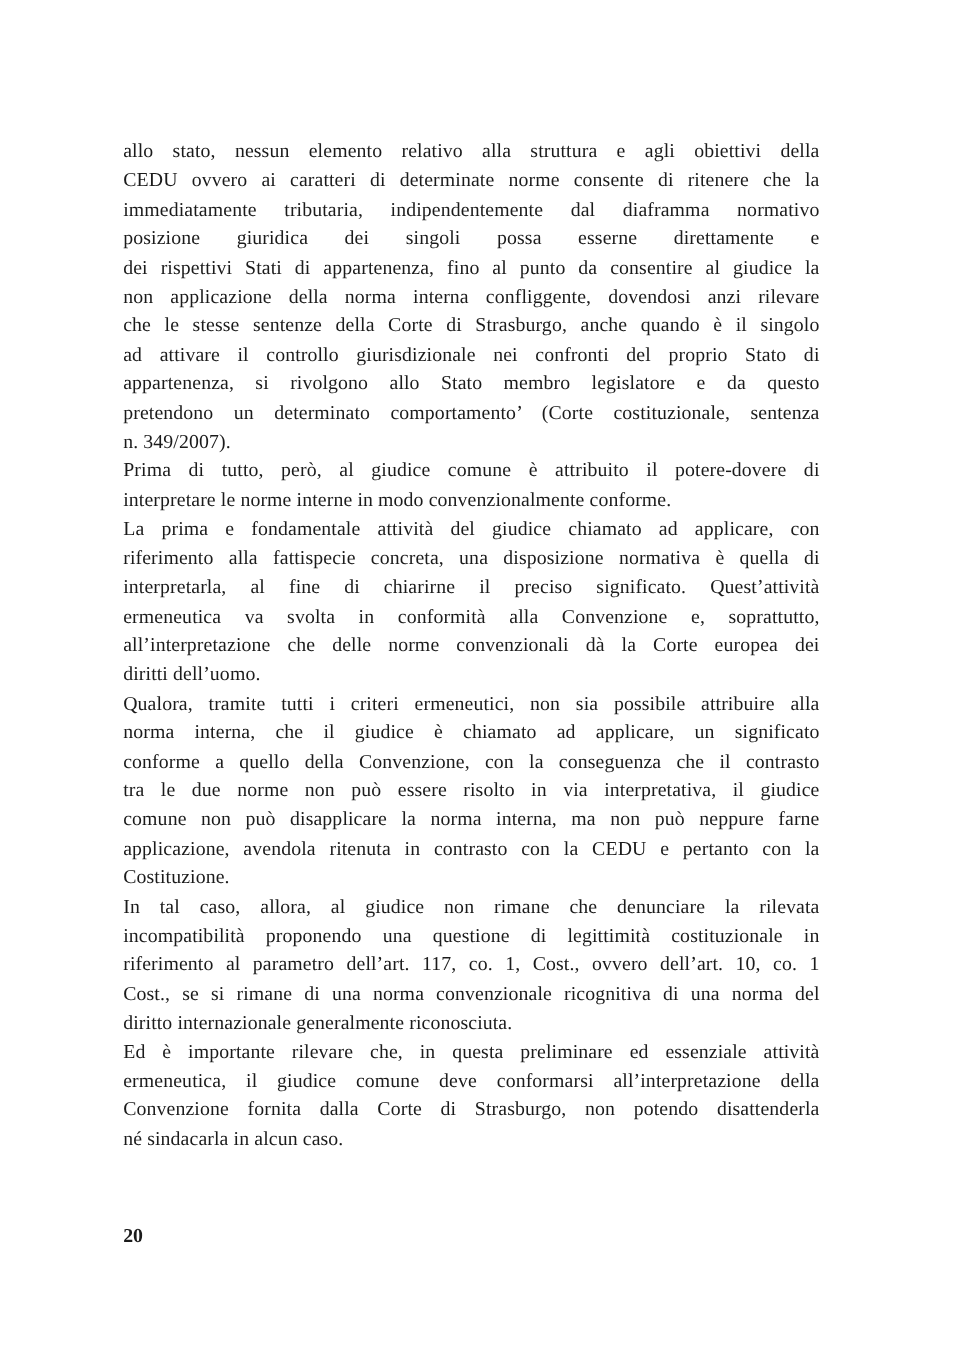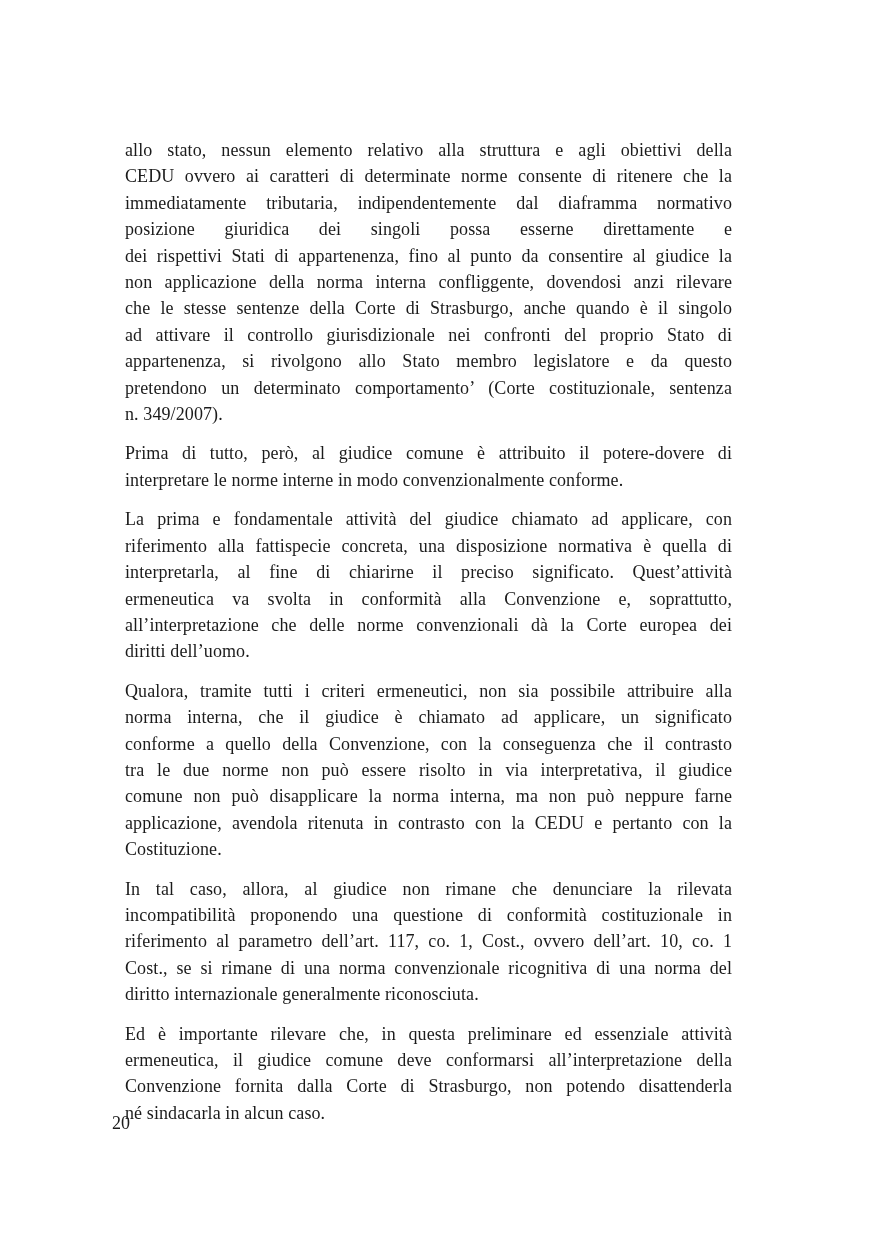--- a/index.html
+++ b/index.html
@@ -19,37 +19,38 @@
   .text-block {
     position: absolute;
     left: 112px;
     top: 124px;
     width: 633px;
     font-size: 18px;
     line-height: 26.4px;
     letter-spacing: 0.1px;
   }
   .paragraph {
-    margin: 13px;
+    margin: 0;
     padding: 0;
   }
   .line {
     text-align: justify;
     text-align-last: justify;
     white-space: normal;
   }
   .line.para-end {
     text-align-last: left;
   }
   .page-number {
     position: absolute;
     left: 112px;
     top: 1110px;
     font-size: 18px;
     line-height: 26.4px;
+    font-weight: bold;
   }
 </style>
 </head>
 <body>
 
 <div class="page">
   <div class="text-block">
       <div class="paragraph">
         <div class="line">allo stato, nessun elemento relativo alla struttura e agli obiettivi della</div>
         <div class="line">CEDU ovvero ai caratteri di determinate norme consente di ritenere che la</div>
@@ -79,21 +80,21 @@
         <div class="line">Qualora, tramite tutti i criteri ermeneutici, non sia possibile attribuire alla</div>
         <div class="line">norma interna, che il giudice è chiamato ad applicare, un significato</div>
         <div class="line">conforme a quello della Convenzione, con la conseguenza che il contrasto</div>
         <div class="line">tra le due norme non può essere risolto in via interpretativa, il giudice</div>
         <div class="line">comune non può disapplicare la norma interna, ma non può neppure farne</div>
         <div class="line">applicazione, avendola ritenuta in contrasto con la CEDU e pertanto con la</div>
         <div class="line para-end">Costituzione.</div>
       </div>
       <div class="paragraph">
         <div class="line">In tal caso, allora, al giudice non rimane che denunciare la rilevata</div>
-        <div class="line">incompatibilità proponendo una questione di conformità costituzionale in</div>
+        <div class="line">incompatibilità proponendo una questione di legittimità costituzionale in</div>
         <div class="line">riferimento al parametro dell’art. 117, co. 1, Cost., ovvero dell’art. 10, co. 1</div>
         <div class="line">Cost., se si rimane di una norma convenzionale ricognitiva di una norma del</div>
         <div class="line para-end">diritto internazionale generalmente riconosciuta.</div>
       </div>
       <div class="paragraph">
         <div class="line">Ed è importante rilevare che, in questa preliminare ed essenziale attività</div>
         <div class="line">ermeneutica, il giudice comune deve conformarsi all’interpretazione della</div>
         <div class="line">Convenzione fornita dalla Corte di Strasburgo, non potendo disattenderla</div>
         <div class="line para-end">né sindacarla in alcun caso.</div>
       </div>

